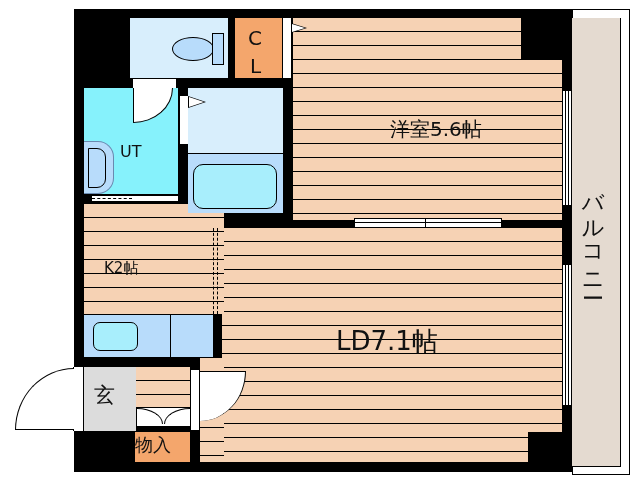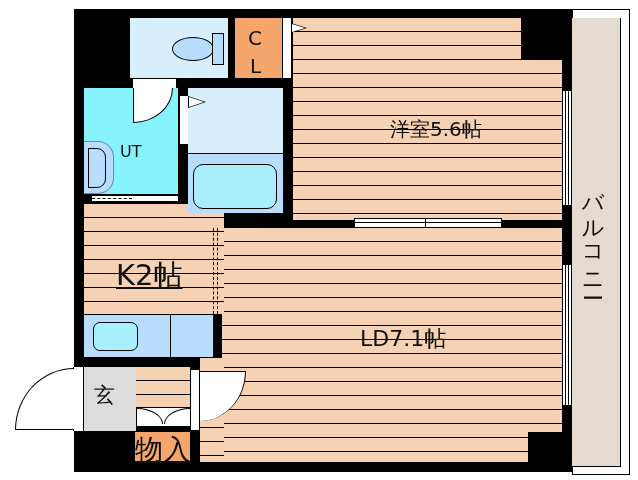--- a/index.html
+++ b/index.html
@@ -25,26 +25,26 @@
 
 <div class="abs winv" style="left:563px;top:90px;width:8px;height:116px;border-top:1px solid #000;border-bottom:1px solid #000;"></div>
 
 <div class="abs" style="left:354px;top:218px;width:148px;height:10px;background:#fff;border:1px solid #000;"></div>
 <div class="abs" style="left:354px;top:222px;width:148px;height:1px;background:#000;"></div>
 <div class="abs" style="left:425px;top:219px;width:1px;height:8px;background:#000;"></div>
 
 <div class="abs floor" style="left:222px;top:228px;width:340px;height:224px;"></div>
 <div class="abs floor" style="left:200px;top:452px;width:328px;height:10px;"></div>
 <div class="abs floor" style="left:200px;top:358px;width:24px;height:104px;"></div>
-<div class="label" style="left:360px;top:328px;font-size:22px;">LD7.1帖</div>
+<div class="label" style="left:336px;top:328px;font-size:26px;">LD7.1帖</div>
 <div class="abs winv" style="left:563px;top:264px;width:8px;height:142px;border-top:1px solid #000;border-bottom:1px solid #000;"></div>
 <div class="abs blk" style="left:528px;top:432px;width:44px;height:40px;"></div>
 
 <div class="abs floor" style="left:84px;top:204px;width:140px;height:110px;"></div>
-<div class="label" style="left:116px;top:261px;font-size:29px;text-decoration:underline;">K2帖</div>
+<div class="label" style="left:104px;top:261px;font-size:15px;">K2帖</div>
 
 <div class="abs" style="left:213px;top:228px;width:5px;height:86px;border-left:1px dashed #000;border-right:1px dashed #000;"></div>
 
 <div class="abs" style="left:84px;top:315px;width:130px;height:42px;background:#b8dcfb;border-right:1px solid #000;"></div>
 <div class="abs" style="left:93px;top:322px;width:45px;height:29px;background:#a8eefc;border:1px solid #000;border-radius:7px;"></div>
 <div class="abs" style="left:170px;top:315px;width:1px;height:42px;background:#000;"></div>
 
 <div class="abs" style="left:130px;top:18px;width:98px;height:60px;background:#d8eefc;"></div>
 <div class="abs" style="left:172px;top:37px;width:42px;height:24px;background:#b8dcfb;border:1px solid #000;border-radius:50%;"></div>
 <div class="abs" style="left:212px;top:33px;width:12px;height:32px;background:#b8dcfb;border:1px solid #000;"></div>
@@ -76,16 +76,16 @@
 <div class="label" style="left:94px;top:385px;font-size:21px;">玄</div>
 <div class="abs" style="left:73px;top:367px;width:11px;height:64px;background:#fff;border-left:1px solid #000;border-right:1px solid #000;"></div>
 <div class="abs" style="left:15px;top:368px;width:59px;height:62px;border-top:1px solid #000;border-left:1px solid #000;border-top-left-radius:59px 62px;border-bottom:1px solid #000;background:#fff;"></div>
 
 <div class="abs floor" style="left:136px;top:367px;width:54px;height:40px;"></div>
 <div class="abs" style="left:137px;top:407px;width:53px;height:20px;background:#fff;border-top:1px solid #000;border-bottom:1px solid #000;"></div>
 <div class="abs" style="left:137px;top:408px;width:26px;height:16px;border-top:1px solid #000;border-right:1px solid #000;border-top-right-radius:26px 16px;"></div>
 <div class="abs" style="left:164px;top:408px;width:26px;height:16px;border-top:1px solid #000;border-left:1px solid #000;border-top-left-radius:26px 16px;"></div>
 
 <div class="abs" style="left:135px;top:432px;width:55px;height:30px;background:#f4a66c;"></div>
-<div class="label" style="left:135px;top:436px;font-size:28px;text-decoration:underline;">物入</div>
+<div class="label" style="left:135px;top:436px;font-size:18px;">物入</div>
 
 <div class="abs" style="left:190px;top:370px;width:10px;height:60px;background:#fff;border-left:1px solid #000;border-right:1px solid #000;"></div>
 <div class="abs" style="left:200px;top:371px;width:46px;height:50px;background:#fff;border-top:1px solid #000;border-right:1px solid #000;border-bottom-right-radius:46px 50px;"></div>
 
 </body></html>

